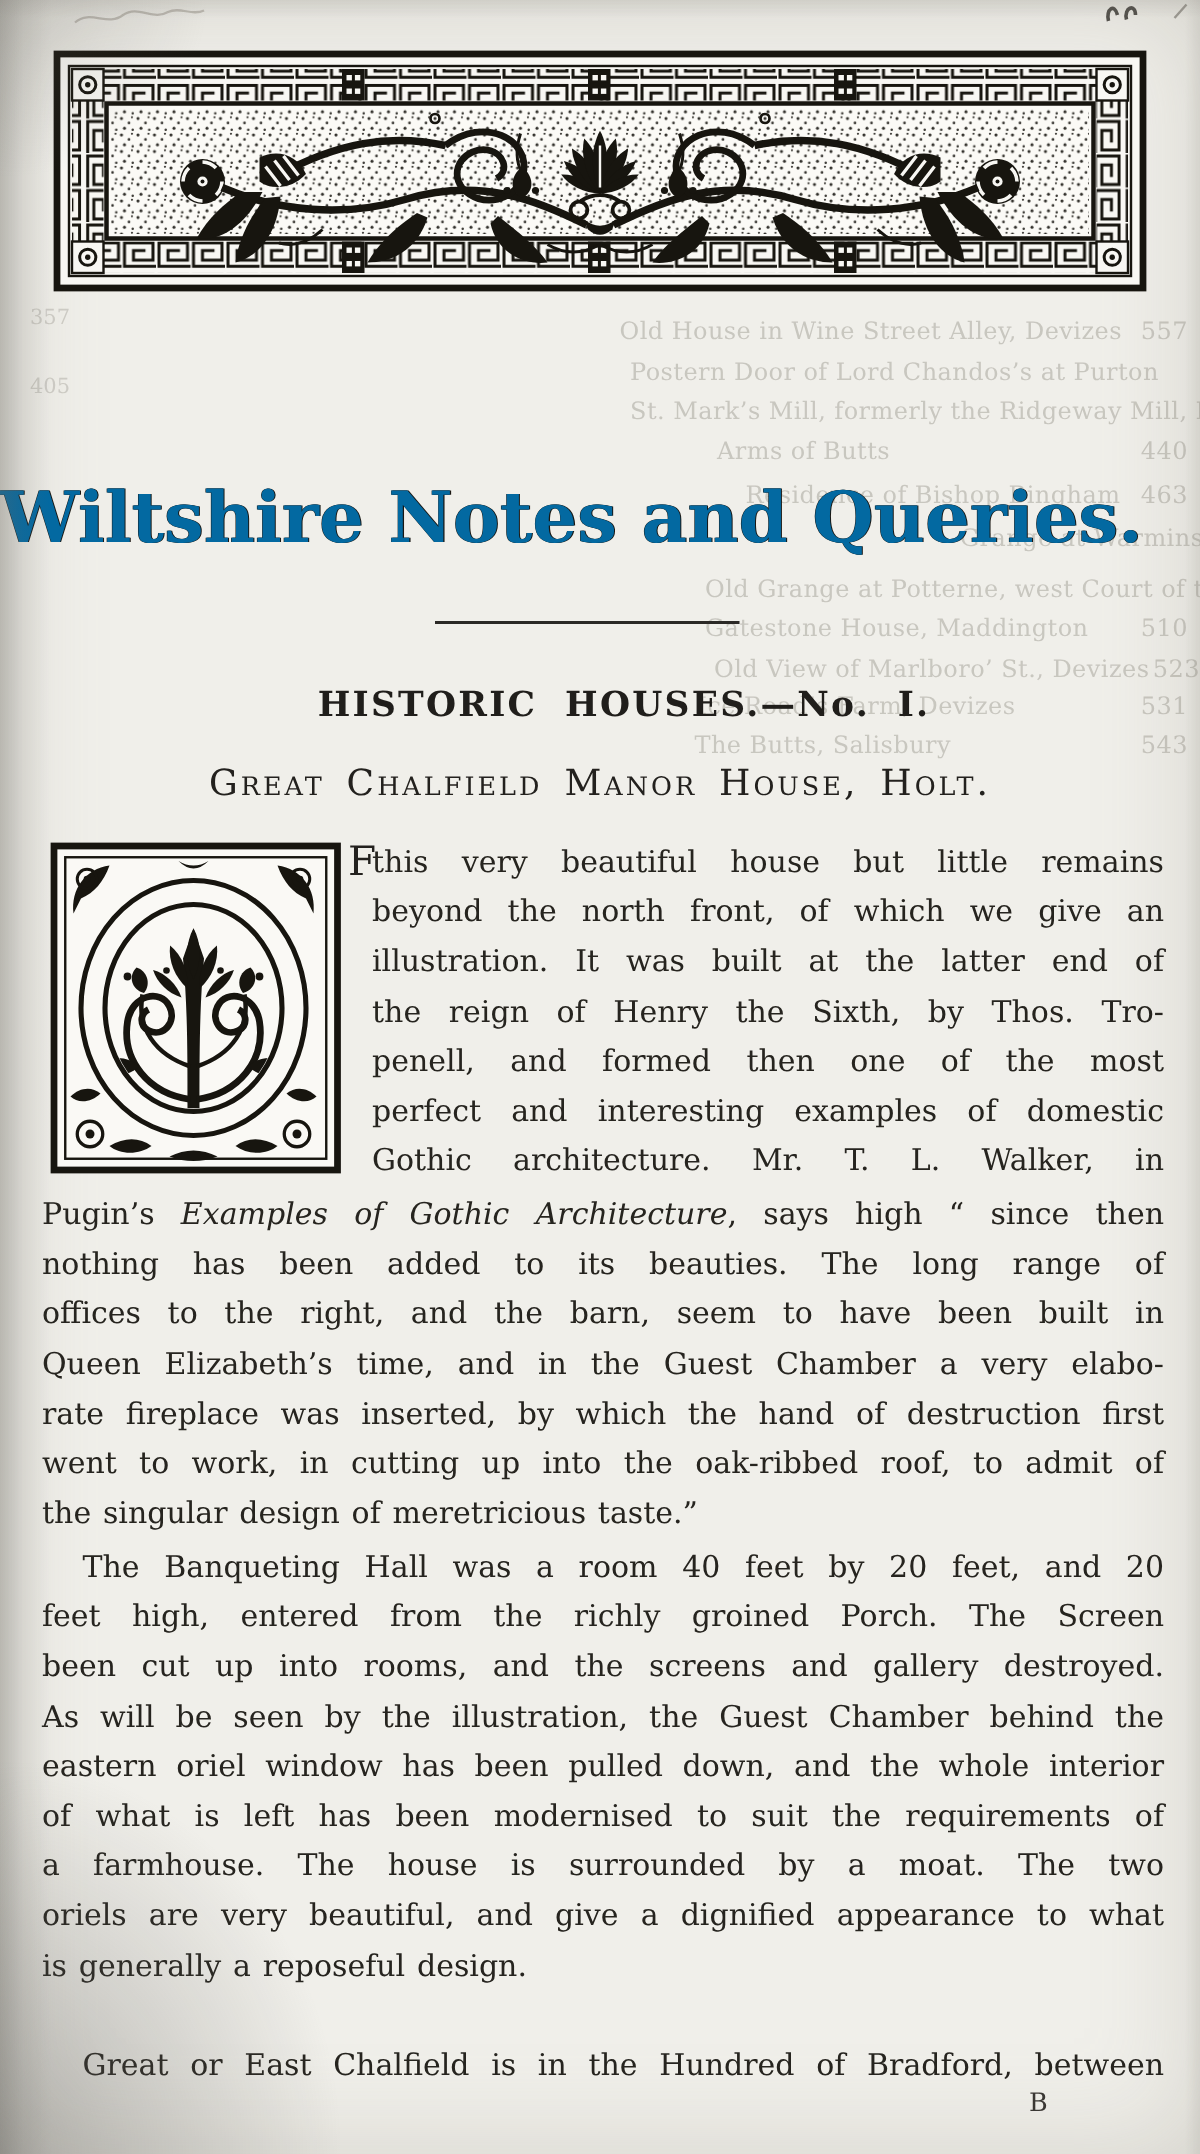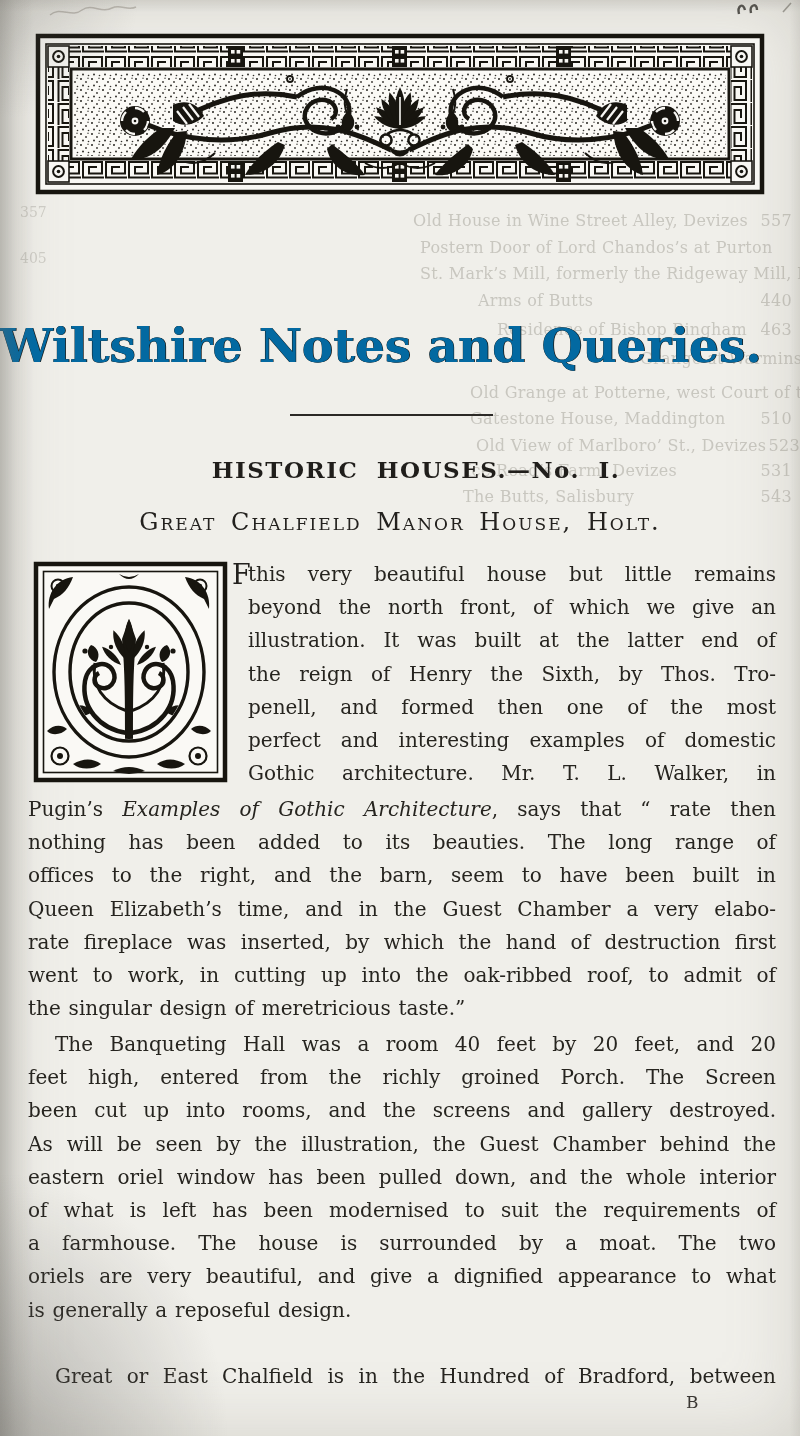--- a/index.html
+++ b/index.html
@@ -263,21 +263,21 @@
         <div class="tline">this very beautiful house but little remains</div>
         <div class="tline">beyond the north front, of which we give an</div>
         <div class="tline">illustration.  It was built at the latter end of</div>
         <div class="tline">the reign of Henry the Sixth, by Thos. Tro-</div>
         <div class="tline">penell, and formed then one of the most</div>
         <div class="tline">perfect and interesting examples of domestic</div>
         <div class="tline">Gothic architecture.  Mr. T. L. Walker, in</div>
       </div>
 
     <div class="tcol" style="left:28px;top:793px;width:748px;">
-      <div class="tline"><span>Pugin’s </span><span class="it">Examples of Gothic Architecture</span><span>, says that “ rate then</span></div>
+      <div class="tline"><span>Pugin’s </span><span class="it">Examples of Gothic Architecture</span><span>, says high “ since then</span></div>
     <div class="tline">nothing has been added to its beauties.  The long range of</div>
         <div class="tline">offices to the right, and the barn, seem to have been built in</div>
         <div class="tline">Queen Elizabeth’s time, and in the Guest Chamber a very elabo-</div>
         <div class="tline">rate fireplace was inserted, by which the hand of destruction first</div>
         <div class="tline">went to work, in cutting up into the oak-ribbed roof, to admit of</div>
         <div class="tline lastleft">the singular design of meretricious taste.”</div>
       </div>
 
     <div class="tcol" style="left:28px;top:1028px;width:748px;">
         <div class="tline indent">The Banqueting Hall was a room 40 feet by 20 feet, and 20</div>

